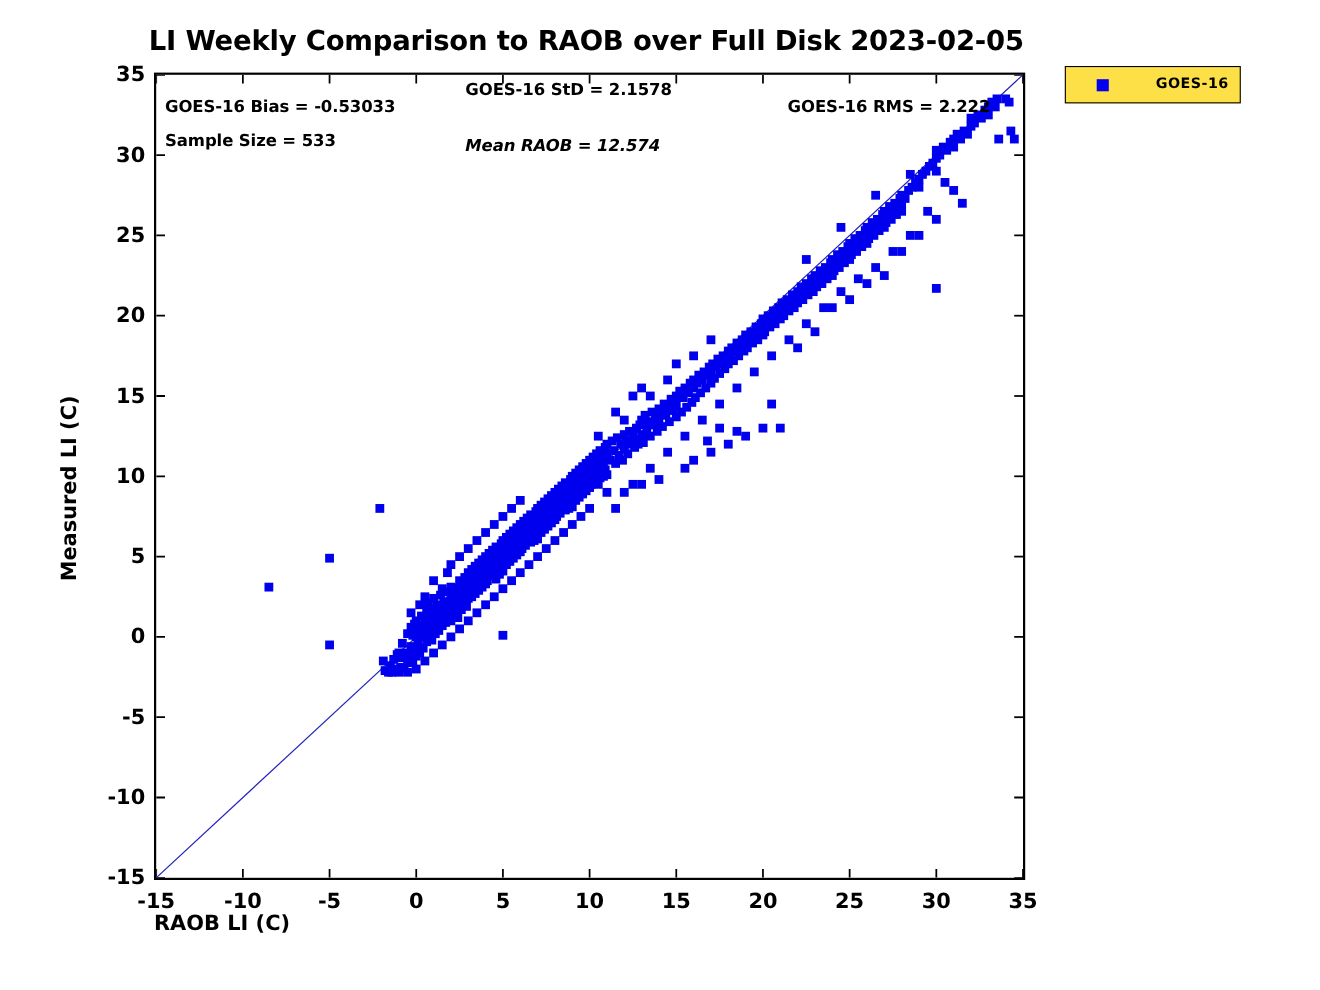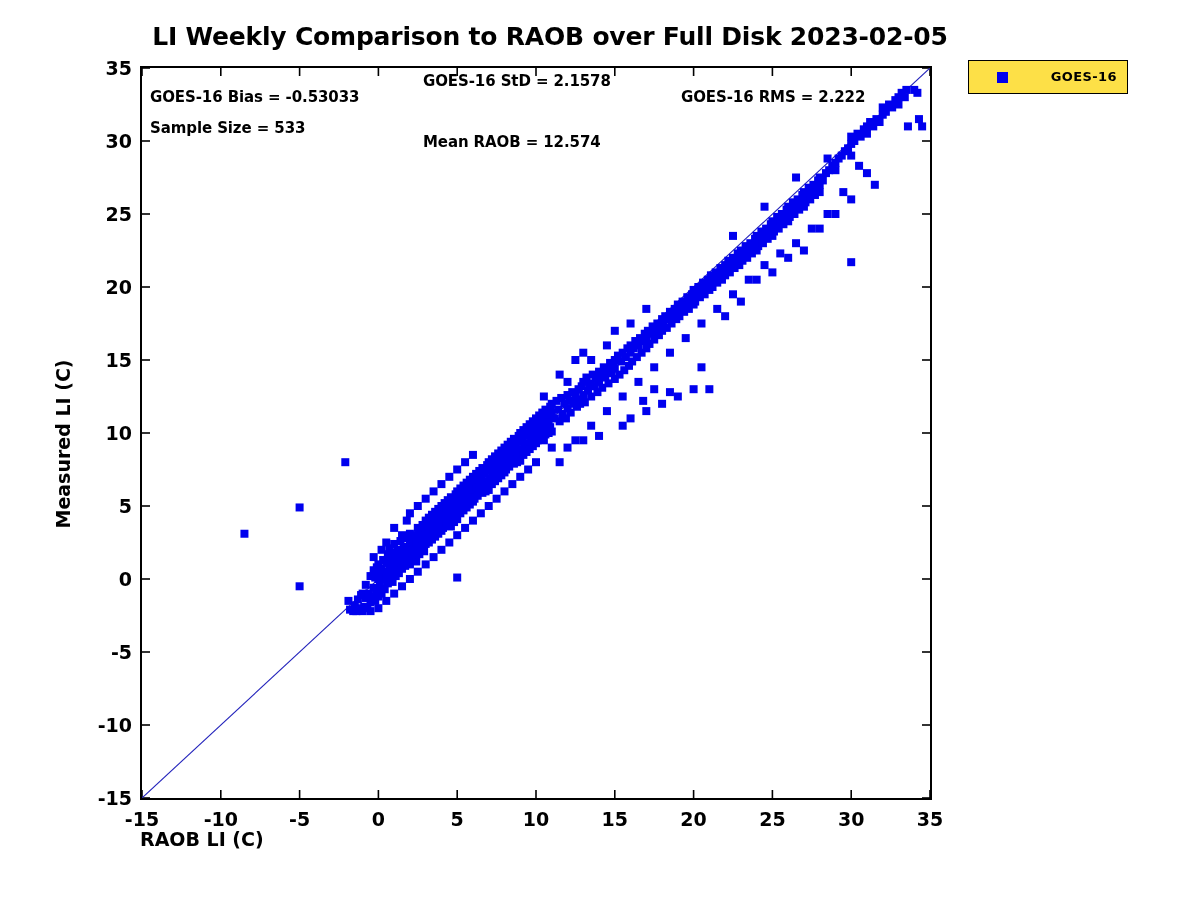--- a/index.html
+++ b/index.html
@@ -26,21 +26,20 @@
     position: absolute;
     left: 0;
     top: 22px;
     width: 1066px;
     text-align: center;
     font-size: 25px;
     font-weight: bold;
     letter-spacing: -0.2px;
     font-family: "DejaVu Sans", sans-serif;
     white-space: nowrap;
-    padding-left: 17px;
   }
   
   #plot-frame {
     position: absolute;
     left: 140px;
     top: 66px;
     width: 792px;
     height: 734px;
     border: 2px solid #000000;
     box-sizing: border-box;
@@ -803,16 +802,16 @@
     <div class="ytick-label" style="right: 1068px; top: 579px;">0</div>
     <div class="ytick-label" style="right: 1068px; top: 506px;">5</div>
     <div class="ytick-label" style="right: 1068px; top: 433px;">10</div>
     <div class="ytick-label" style="right: 1068px; top: 360px;">15</div>
     <div class="ytick-label" style="right: 1068px; top: 287px;">20</div>
     <div class="ytick-label" style="right: 1068px; top: 214px;">25</div>
     <div class="ytick-label" style="right: 1068px; top: 141px;">30</div>
     <div class="ytick-label" style="right: 1068px; top: 68px;">35</div>
     <div class="stat-text" style="left: 150px; top: 88px;">GOES-16 Bias = -0.53033</div>
     <div class="stat-text" style="left: 423px; top: 72px;">GOES-16 StD = 2.1578</div>
-    <div class="stat-text" style="left: 681px; top: 88px;">GOES-16 RMS = 2.222</div>
+    <div class="stat-text" style="left: 716px; top: 88px;">GOES-16 RMS = 2.222</div>
     <div class="stat-text" style="left: 150px; top: 119px;">Sample Size = 533</div>
-    <div class="stat-text" style="left: 423px; top: 133px;">Mean RAOB = 12.574</div>
+    <div class="stat-text" style="left: 423px; top: 123px; font-style: italic;">Mean RAOB = 12.574</div>
   </div>
 
 </body></html>

